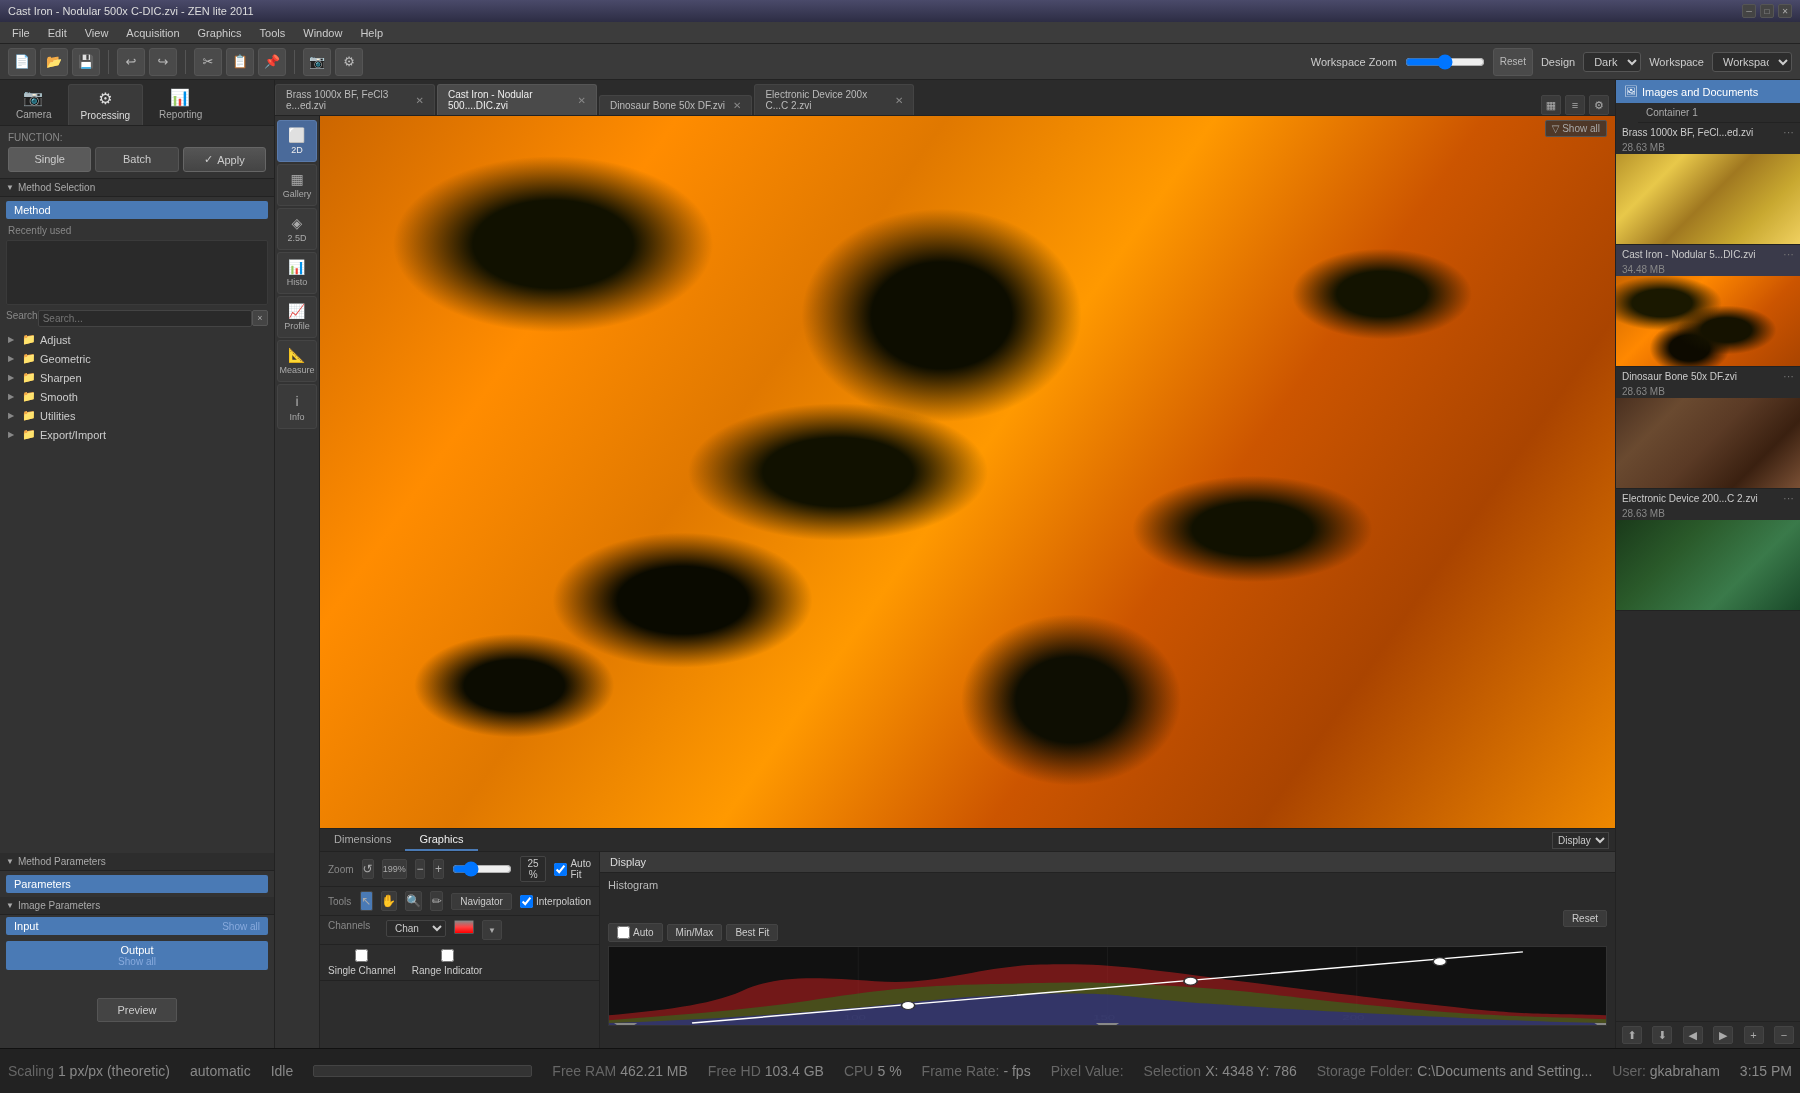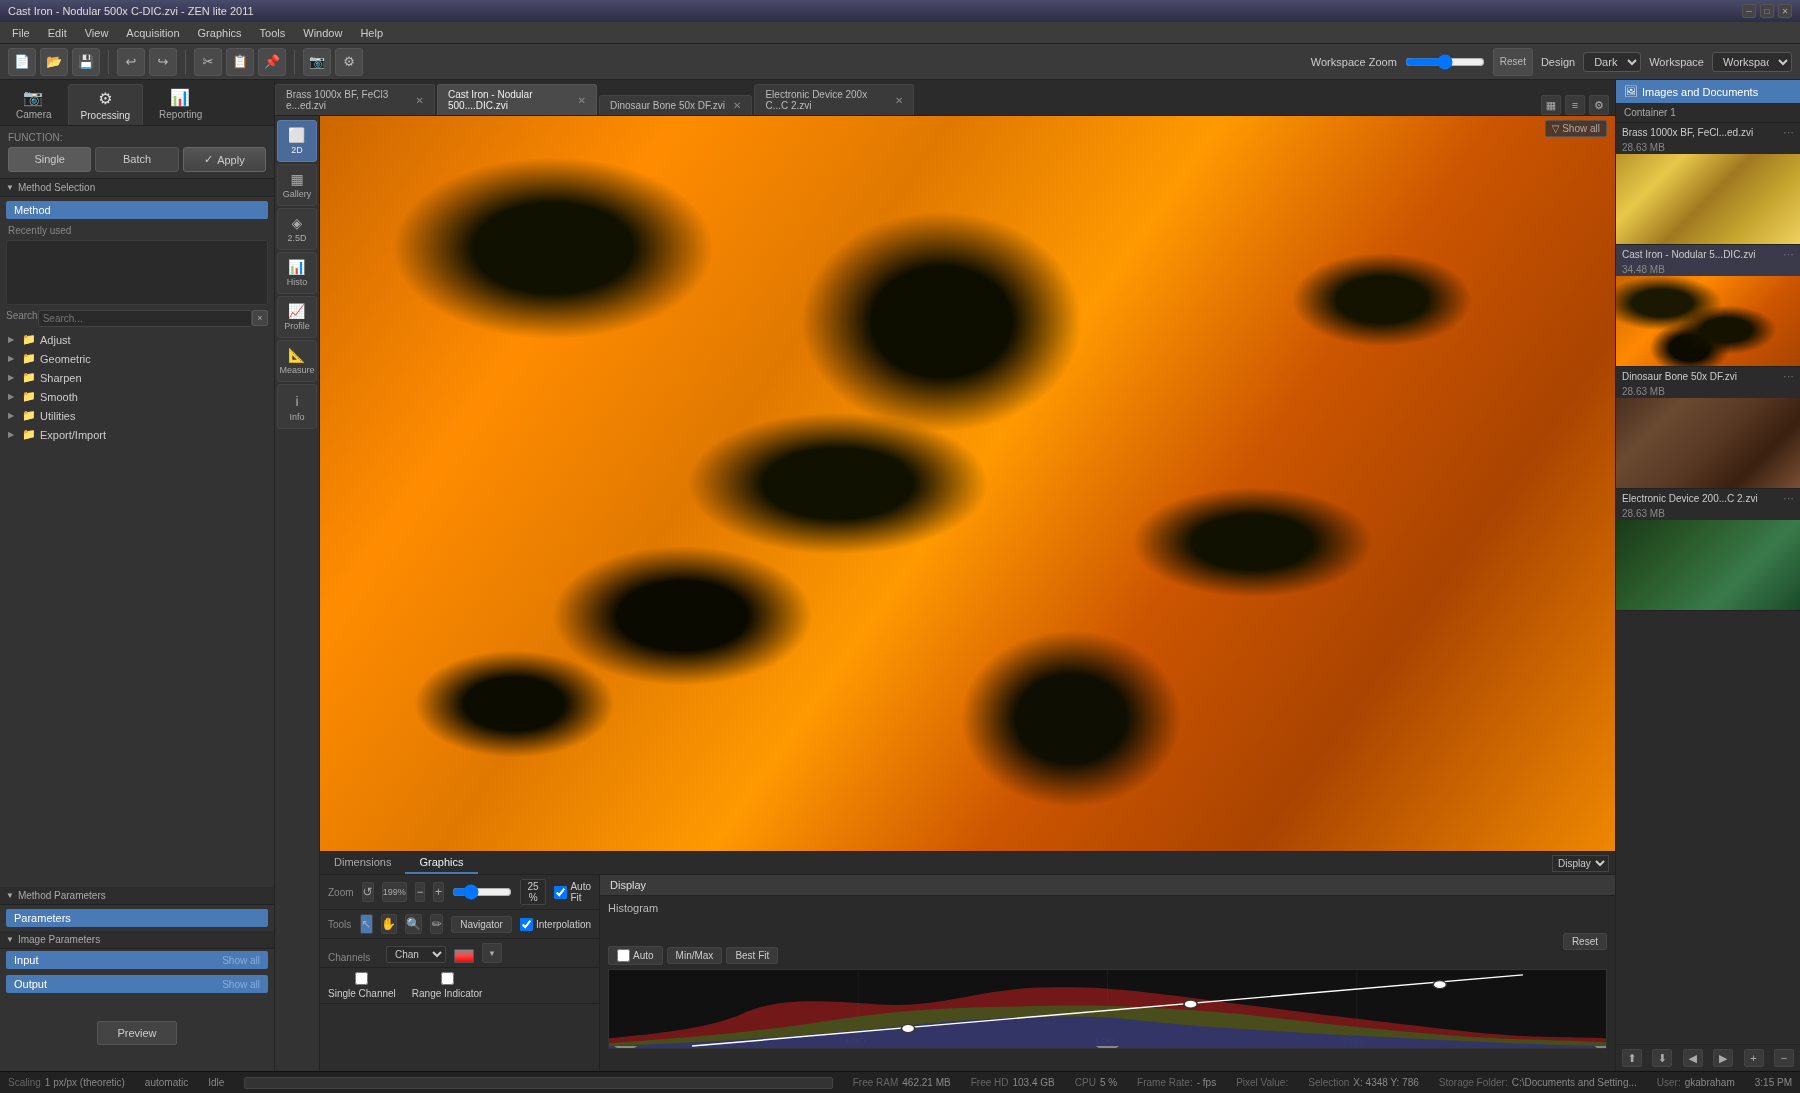--- a/index.html
+++ b/index.html
@@ -452,21 +452,21 @@
       font-size: 10px;
       width: 45px;
       text-align: center;
     }
     .zt-slider { flex: 1; max-width: 60px; }
     .zt-checkbox { display: flex; align-items: center; gap: 3px; color: #ccc; font-size: 10px; cursor: pointer; }
     .zt-checkbox input { margin: 0; }
 
     
     .channel-row {
-      display: flex; align-items: flex-end; padding: 4px 8px; gap: 8px;
+      display: flex; align-items: flex-start; padding: 4px 8px; gap: 8px;
       border-bottom: 1px solid #222; flex-shrink: 0;
     }
     .channel-label { color: #888; font-size: 10px; width: 50px; }
     .channel-select {
       background: #2a2a2a;
       border: 1px solid #444;
       color: #ccc;
       padding: 1px 4px;
       border-radius: 2px;
       font-size: 10px;
@@ -552,20 +552,21 @@
       display: flex;
       align-items: center;
       gap: 4px;
     }
 
     .container-label {
       color: #aaa;
       font-size: 10px;
       padding: 4px 8px;
       border-bottom: 1px solid #222;
+      margin-left: 22px;
     }
 
     .doc-item {
       border-bottom: 1px solid #222;
       cursor: pointer;
     }
     .doc-item-header {
       display: flex;
       align-items: center;
       justify-content: space-between;
@@ -622,29 +623,29 @@
       background: #3a3a3a;
       border: 1px solid #444;
       border-radius: 2px;
       display: flex; align-items: center; justify-content: center;
       color: #aaa; font-size: 11px; cursor: pointer;
     }
 
     
     #statusbar {
       background: #222;
-      height: 22px;
+      height: 45px;
       display: flex;
       align-items: center;
       padding: 0 8px;
       gap: 20px;
       flex-shrink: 0;
       border-top: 1px solid #111;
       color: #888;
-      font-size: 10px;
+      font-size: 14px;
     }
     .status-item { display: flex; gap: 4px; align-items: center; }
     .status-label { color: #666; }
 
     
     ::-webkit-scrollbar { width: 6px; height: 6px; }
     ::-webkit-scrollbar-track { background: #222; }
     ::-webkit-scrollbar-thumb { background: #444; border-radius: 3px; }
 
     .right-panel-scroll { flex: 1; overflow-y: auto; }
@@ -808,21 +809,21 @@
     <div class="params-selected">Parameters</div>
 
     <div class="section-header">
       <span class="arrow">▼</span>
       <span>Image Parameters</span>
     </div>
     <div class="image-param-section">
       <span>Input</span>
       <span class="show-all-link">Show all</span>
     </div>
-    <div class="image-param-section" style="margin-top:4px;">
+    <div class="image-param-section" style="margin-top:4px;flex-direction:column;">
       <span>Output</span>
       <span class="show-all-link">Show all</span>
     </div>
 
     <button class="preview-btn">Preview</button>
   </div>
 
   <div id="center-panel">
 
     <div id="tab-bar">

